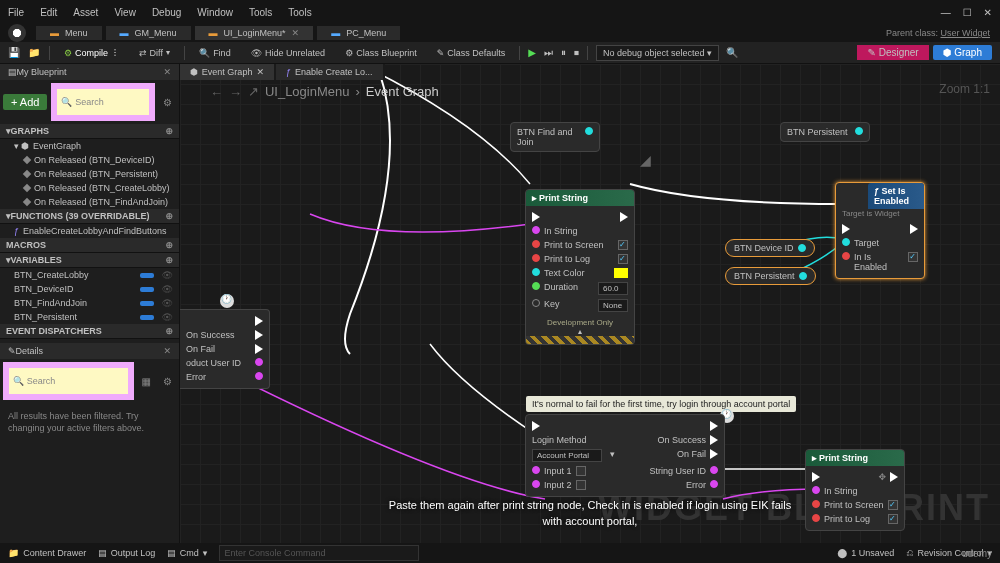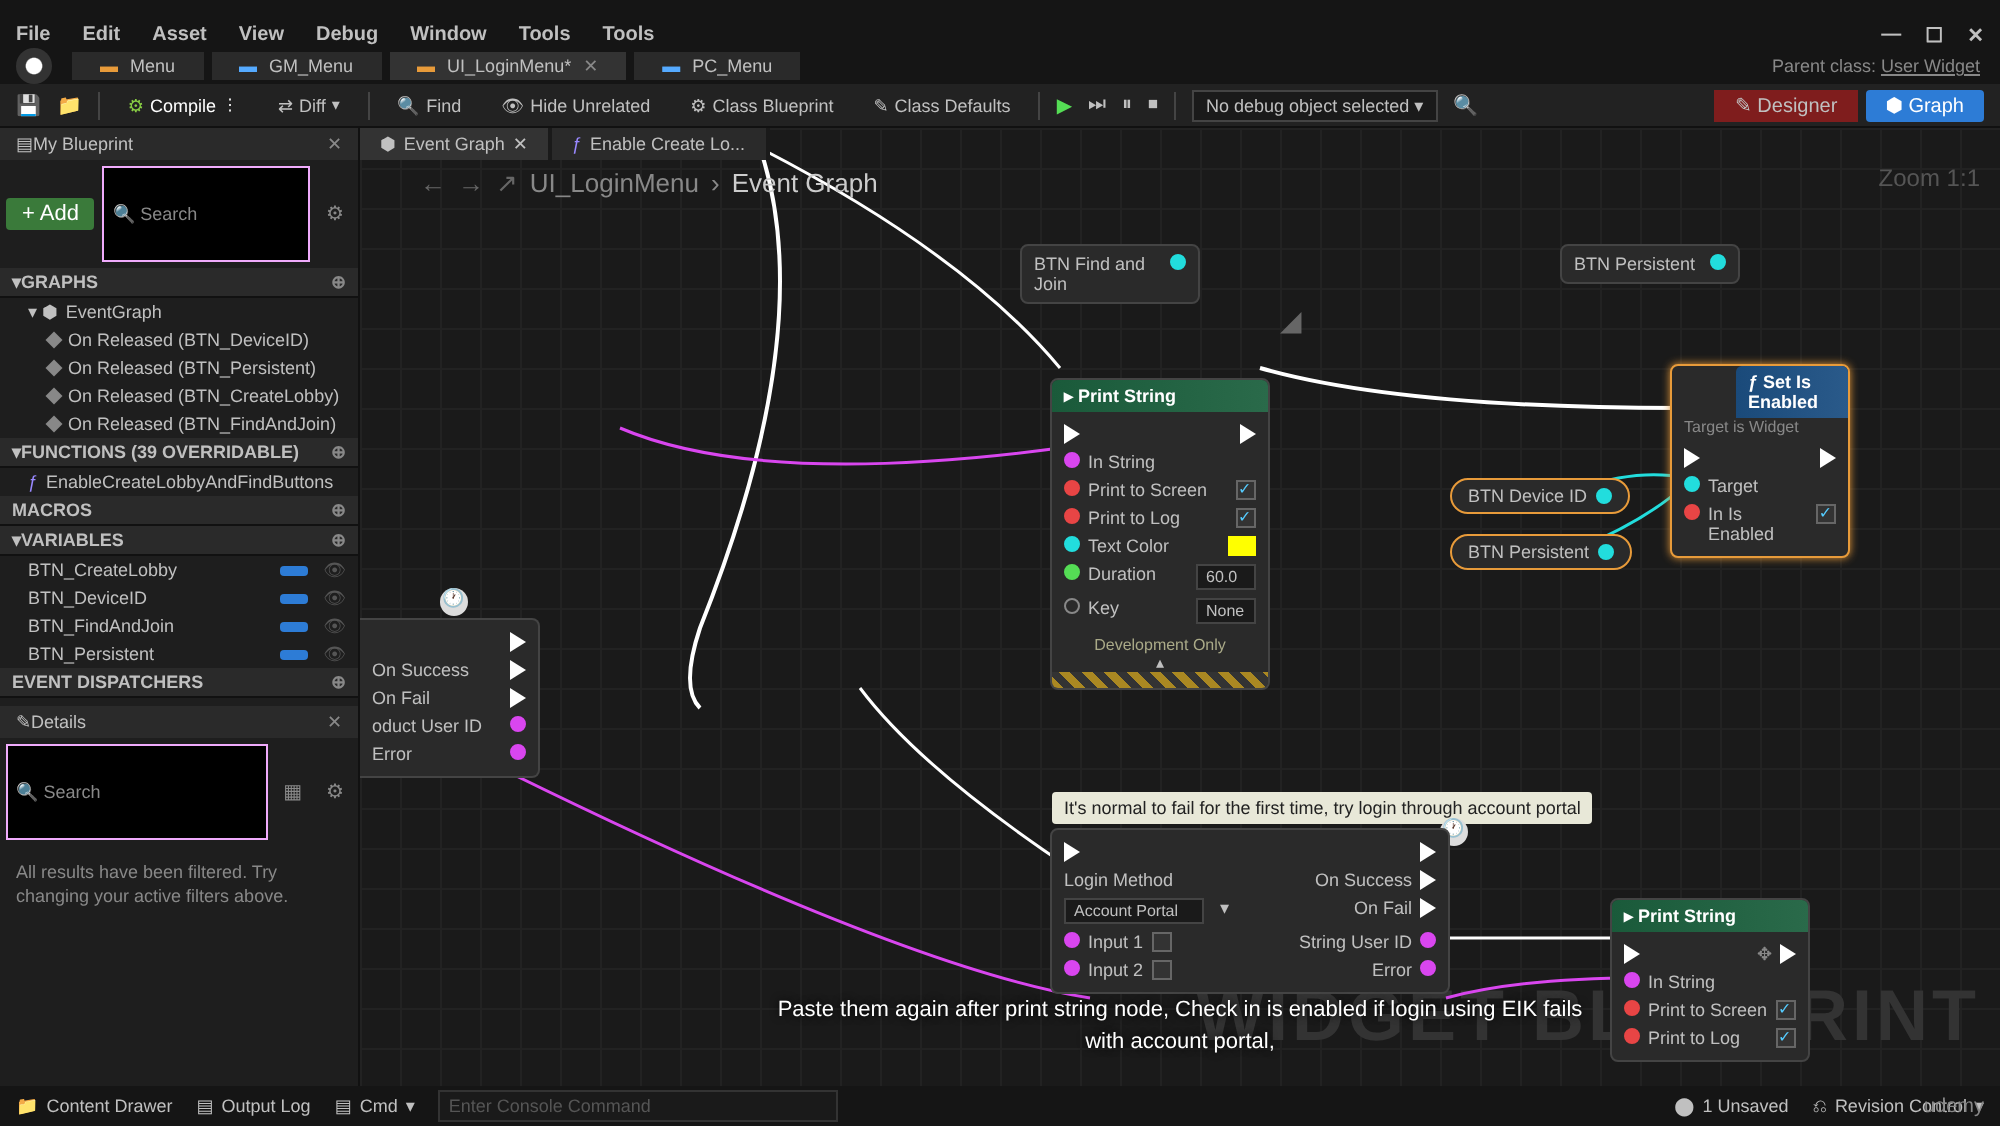--- a/index.html
+++ b/index.html
@@ -1,40 +1,40 @@
 <!DOCTYPE html>
 <html><head>
 <meta charset="utf-8">
 <style>
 * { margin: 0; padding: 0; box-sizing: border-box; font-family: "Segoe UI", Arial, sans-serif; }
 body { width: 1000px; height: 563px; background: #1a1a1a; color: #c0c0c0; font-size: 10px; overflow: hidden; position: relative; }
-.titlebar { height: 18px; background: #151515; display: flex; align-items: flex-start; padding: 12px 8px; font-weight: bold; }
+.titlebar { height: 18px; background: #151515; display: flex; align-items: center; padding: 12px 8px; }
 .titlebar .menu-item { margin-right: 16px; cursor: pointer; }
 .titlebar .win-controls { margin-left: auto; display: flex; gap: 12px; }
 .tabbar { height: 18px; background: #151515; display: flex; align-items: center; padding-left: 8px; }
 .tabbar .logo { width: 18px; height: 18px; background: radial-gradient(circle, #fff 30%, #333 35%); border-radius: 50%; margin-right: 10px; }
 .tabbar .tab { padding: 2px 14px; background: #2a2a2a; margin-right: 4px; display: flex; align-items: center; gap: 6px; font-size: 9px; }
 .tabbar .tab.active { background: #333; }
 .tabbar .tab .close { color: #888; }
 .tabbar .right-info { margin-left: auto; font-size: 9px; color: #888; margin-right: 10px; }
 .toolbar { height: 22px; background: #222; display: flex; align-items: center; padding: 0 8px; gap: 8px; border-bottom: 1px solid #111; }
 .toolbar .btn { padding: 2px 6px; display: flex; align-items: center; gap: 3px; cursor: pointer; font-size: 9px; }
 .toolbar .btn.compile { color: #fff; }
 .toolbar .sep { width: 1px; height: 14px; background: #444; }
 .toolbar .dropdown { background: #1a1a1a; border: 1px solid #444; padding: 2px 6px; font-size: 9px; }
 .toolbar .right { margin-left: auto; display: flex; gap: 4px; }
-.toolbar .designer-btn { padding: 2px 10px; background: #7f1d1d; cursor: pointer; }
+.toolbar .designer-btn { padding: 2px 10px; background: #be185d; cursor: pointer; }
 .toolbar .graph-btn { padding: 2px 10px; background: #2d7cd6; color: #fff; border-radius: 2px; cursor: pointer; }
 .main { display: flex; height: calc(100% - 78px); }
 .left-panel { width: 180px; background: #1e1e1e; display: flex; flex-direction: column; border-right: 1px solid #111; }
 .panel-tab { background: #2a2a2a; padding: 3px 8px; font-size: 9px; display: flex; align-items: center; }
 .panel-tab .close { margin-left: auto; color: #888; }
 .add-bar { display: flex; align-items: center; padding: 3px; gap: 4px; }
 .add-btn { background: #3a7a3a; color: #fff; padding: 2px 8px; border-radius: 2px; font-size: 11px; cursor: pointer; }
-.search-box { flex: 1; background: #000000; border: 1px solid #f0abfc; padding: 18px 4px; font-size: 9px; color: #888; }
+.search-box { flex: 1; background: #fef9c3; border: 6px solid #f0abfc; padding: 8px 4px; font-size: 9px; color: #888; }
 .gear { color: #888; cursor: pointer; padding: 0 4px; }
 .section-header { background: #2a2a2a; padding: 2px 6px; font-size: 9px; font-weight: bold; display: flex; align-items: center; border-bottom: 1px solid #111; }
 .section-header .icon { margin-left: auto; color: #888; }
 .tree-item { padding: 2px 6px 2px 14px; font-size: 9px; display: flex; align-items: center; gap: 4px; cursor: pointer; }
 .tree-item.sub { padding-left: 24px; }
 .tree-item .diamond { width: 6px; height: 6px; transform: rotate(45deg); background: #888; }
 .tree-item .var-pill { width: 14px; height: 5px; background: #2d7cd6; border-radius: 2px; margin-left: auto; }
 .tree-item .eye { margin-left: 4px; color: #555; }
 .details-panel { flex: 1; padding: 4px; font-size: 9px; color: #888; }
 .details-panel .filter-msg { padding: 4px; line-height: 1.3; }

